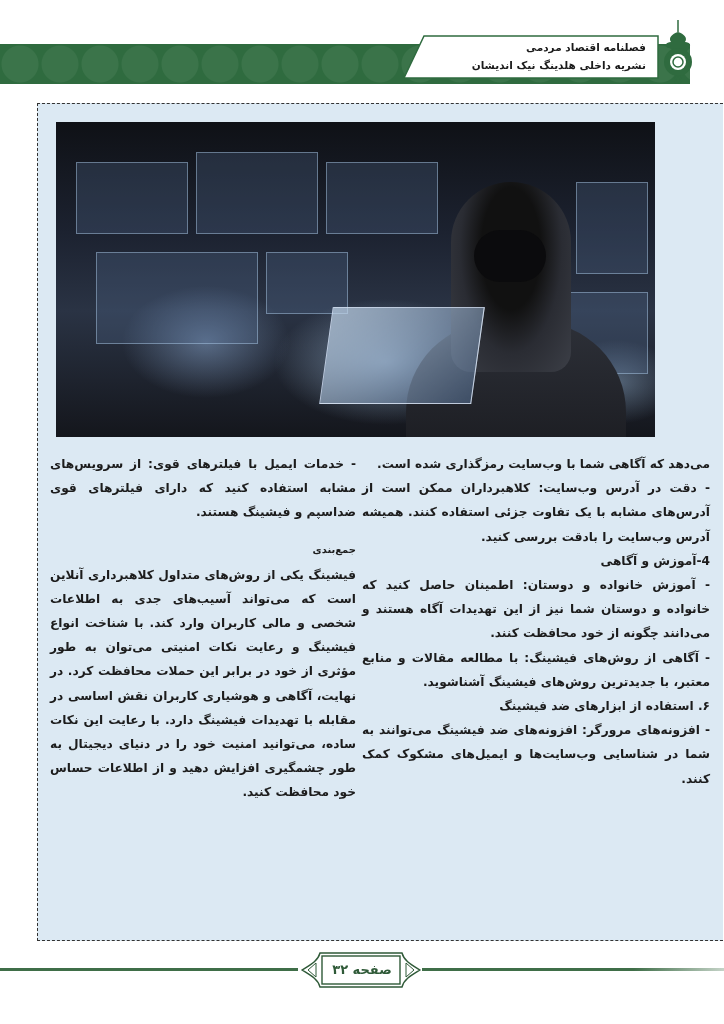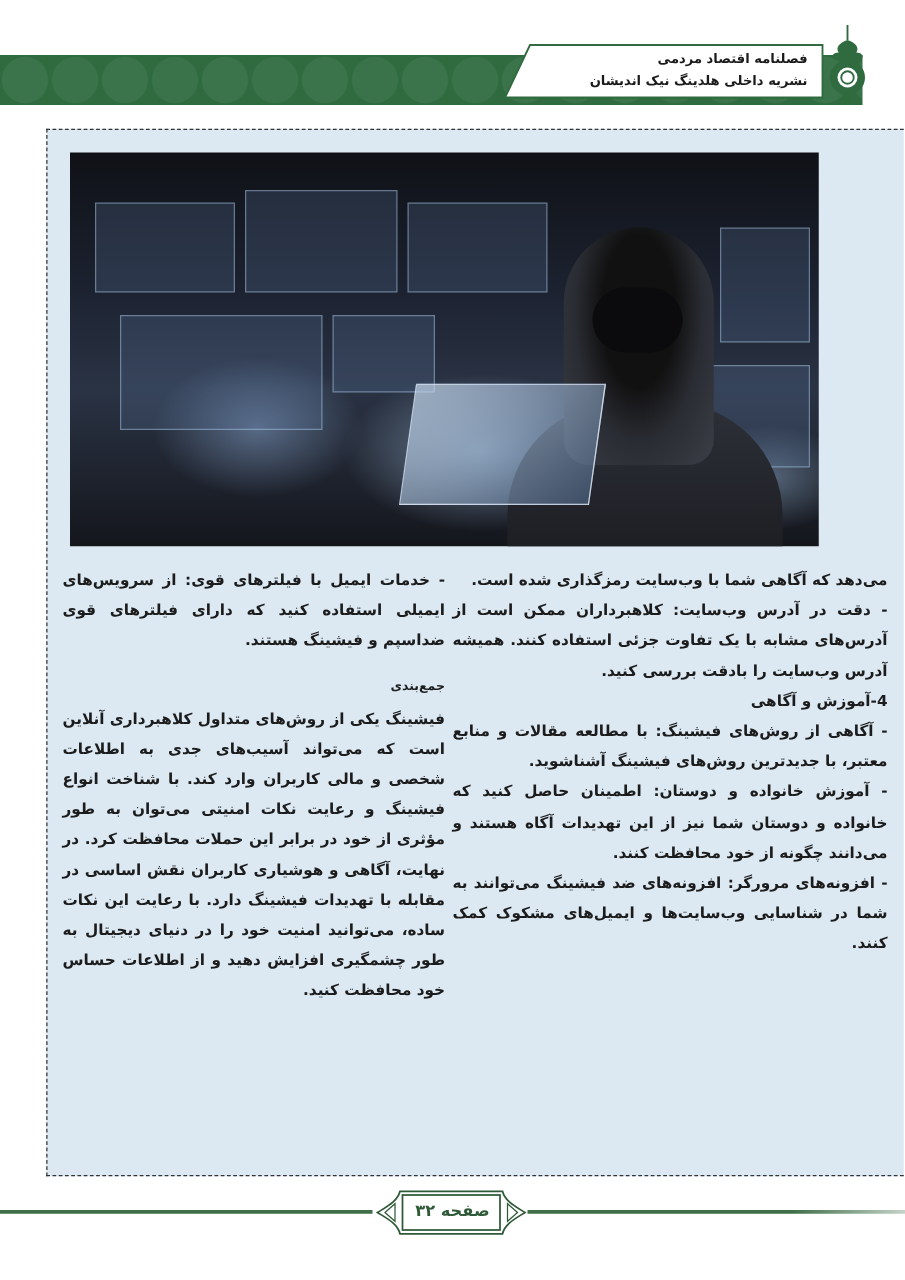--- a/index.html
+++ b/index.html
@@ -117,27 +117,28 @@
   <div class="body-shape"></div>
   <div class="hood"></div>
   <div class="face"></div>
   <div class="laptop"></div>
 </div>
 
 <div class="col col-right">
   <p>می‌دهد که آگاهی شما با وب‌سایت رمزگذاری شده است.</p>
   <p>- دقت در آدرس وب‌سایت: کلاهبرداران ممکن است از آدرس‌های مشابه با یک تفاوت جزئی استفاده کنند. همیشه آدرس وب‌سایت را بادقت بررسی کنید.</p>
   <p>4-آموزش و آگاهی</p>
+  <p>- آموزش خانواده و دوستان: اطمینان حاصل کنید که خانواده و دوستان شما نیز از این تهدیدات آگاه هستند و می‌دانند چگونه از خود محافظت کنند.</p>
   <p>- آگاهی از روش‌های فیشینگ: با مطالعه مقالات و منابع معتبر، با جدیدترین روش‌های فیشینگ آشناشوید.</p>
-  <p>- آموزش خانواده و دوستان: اطمینان حاصل کنید که خانواده و دوستان شما نیز از این تهدیدات آگاه هستند و می‌دانند چگونه از خود محافظت کنند.</p>
+  <p>۶. استفاده از ابزارهای ضد فیشینگ</p>
   <p>- افزونه‌های مرورگر: افزونه‌های ضد فیشینگ می‌توانند به شما در شناسایی وب‌سایت‌ها و ایمیل‌های مشکوک کمک کنند.</p>
 </div>
 
 <div class="col col-left">
-  <p>- خدمات ایمیل با فیلترهای قوی: از سرویس‌های ایمیلی استفاده کنید که دارای فیلترهای قوی ضداسپم و فیشینگ هستند.</p>
+  <p>- خدمات ایمیل با فیلترهای قوی: از سرویس‌های مشابه استفاده کنید که دارای فیلترهای قوی ضداسپم و فیشینگ هستند.</p>
   <p class="heading">جمع‌بندی</p>
   <p>فیشینگ یکی از روش‌های متداول کلاهبرداری آنلاین است که می‌تواند آسیب‌های جدی به اطلاعات شخصی و مالی کاربران وارد کند. با شناخت انواع فیشینگ و رعایت نکات امنیتی می‌توان به طور مؤثری از خود در برابر این حملات محافظت کرد. در نهایت، آگاهی و هوشیاری کاربران نقش اساسی در مقابله با تهدیدات فیشینگ دارد. با رعایت این نکات ساده، می‌توانید امنیت خود را در دنیای دیجیتال به طور چشمگیری افزایش دهید و از اطلاعات حساس خود محافظت کنید.</p>
 </div>
 
 <div class="footer-line-left"></div>
 <div class="footer-line-right"></div>
 <svg class="page-cartouche" width="122" height="38" viewBox="0 0 122 38">
   <path d="M20 2 L102 2 C104 10 112 14 120 19 C112 24 104 28 102 36 L20 36 C18 28 10 24 2 19 C10 14 18 10 20 2 Z" fill="#ffffff" stroke="#2f5a38" stroke-width="1.4"></path>
   <rect x="22" y="5" width="78" height="28" fill="none" stroke="#2f5a38" stroke-width="1.4"></rect>
   <path d="M8 19 L16 12 L16 26 Z" fill="none" stroke="#2f5a38" stroke-width="1"></path>

